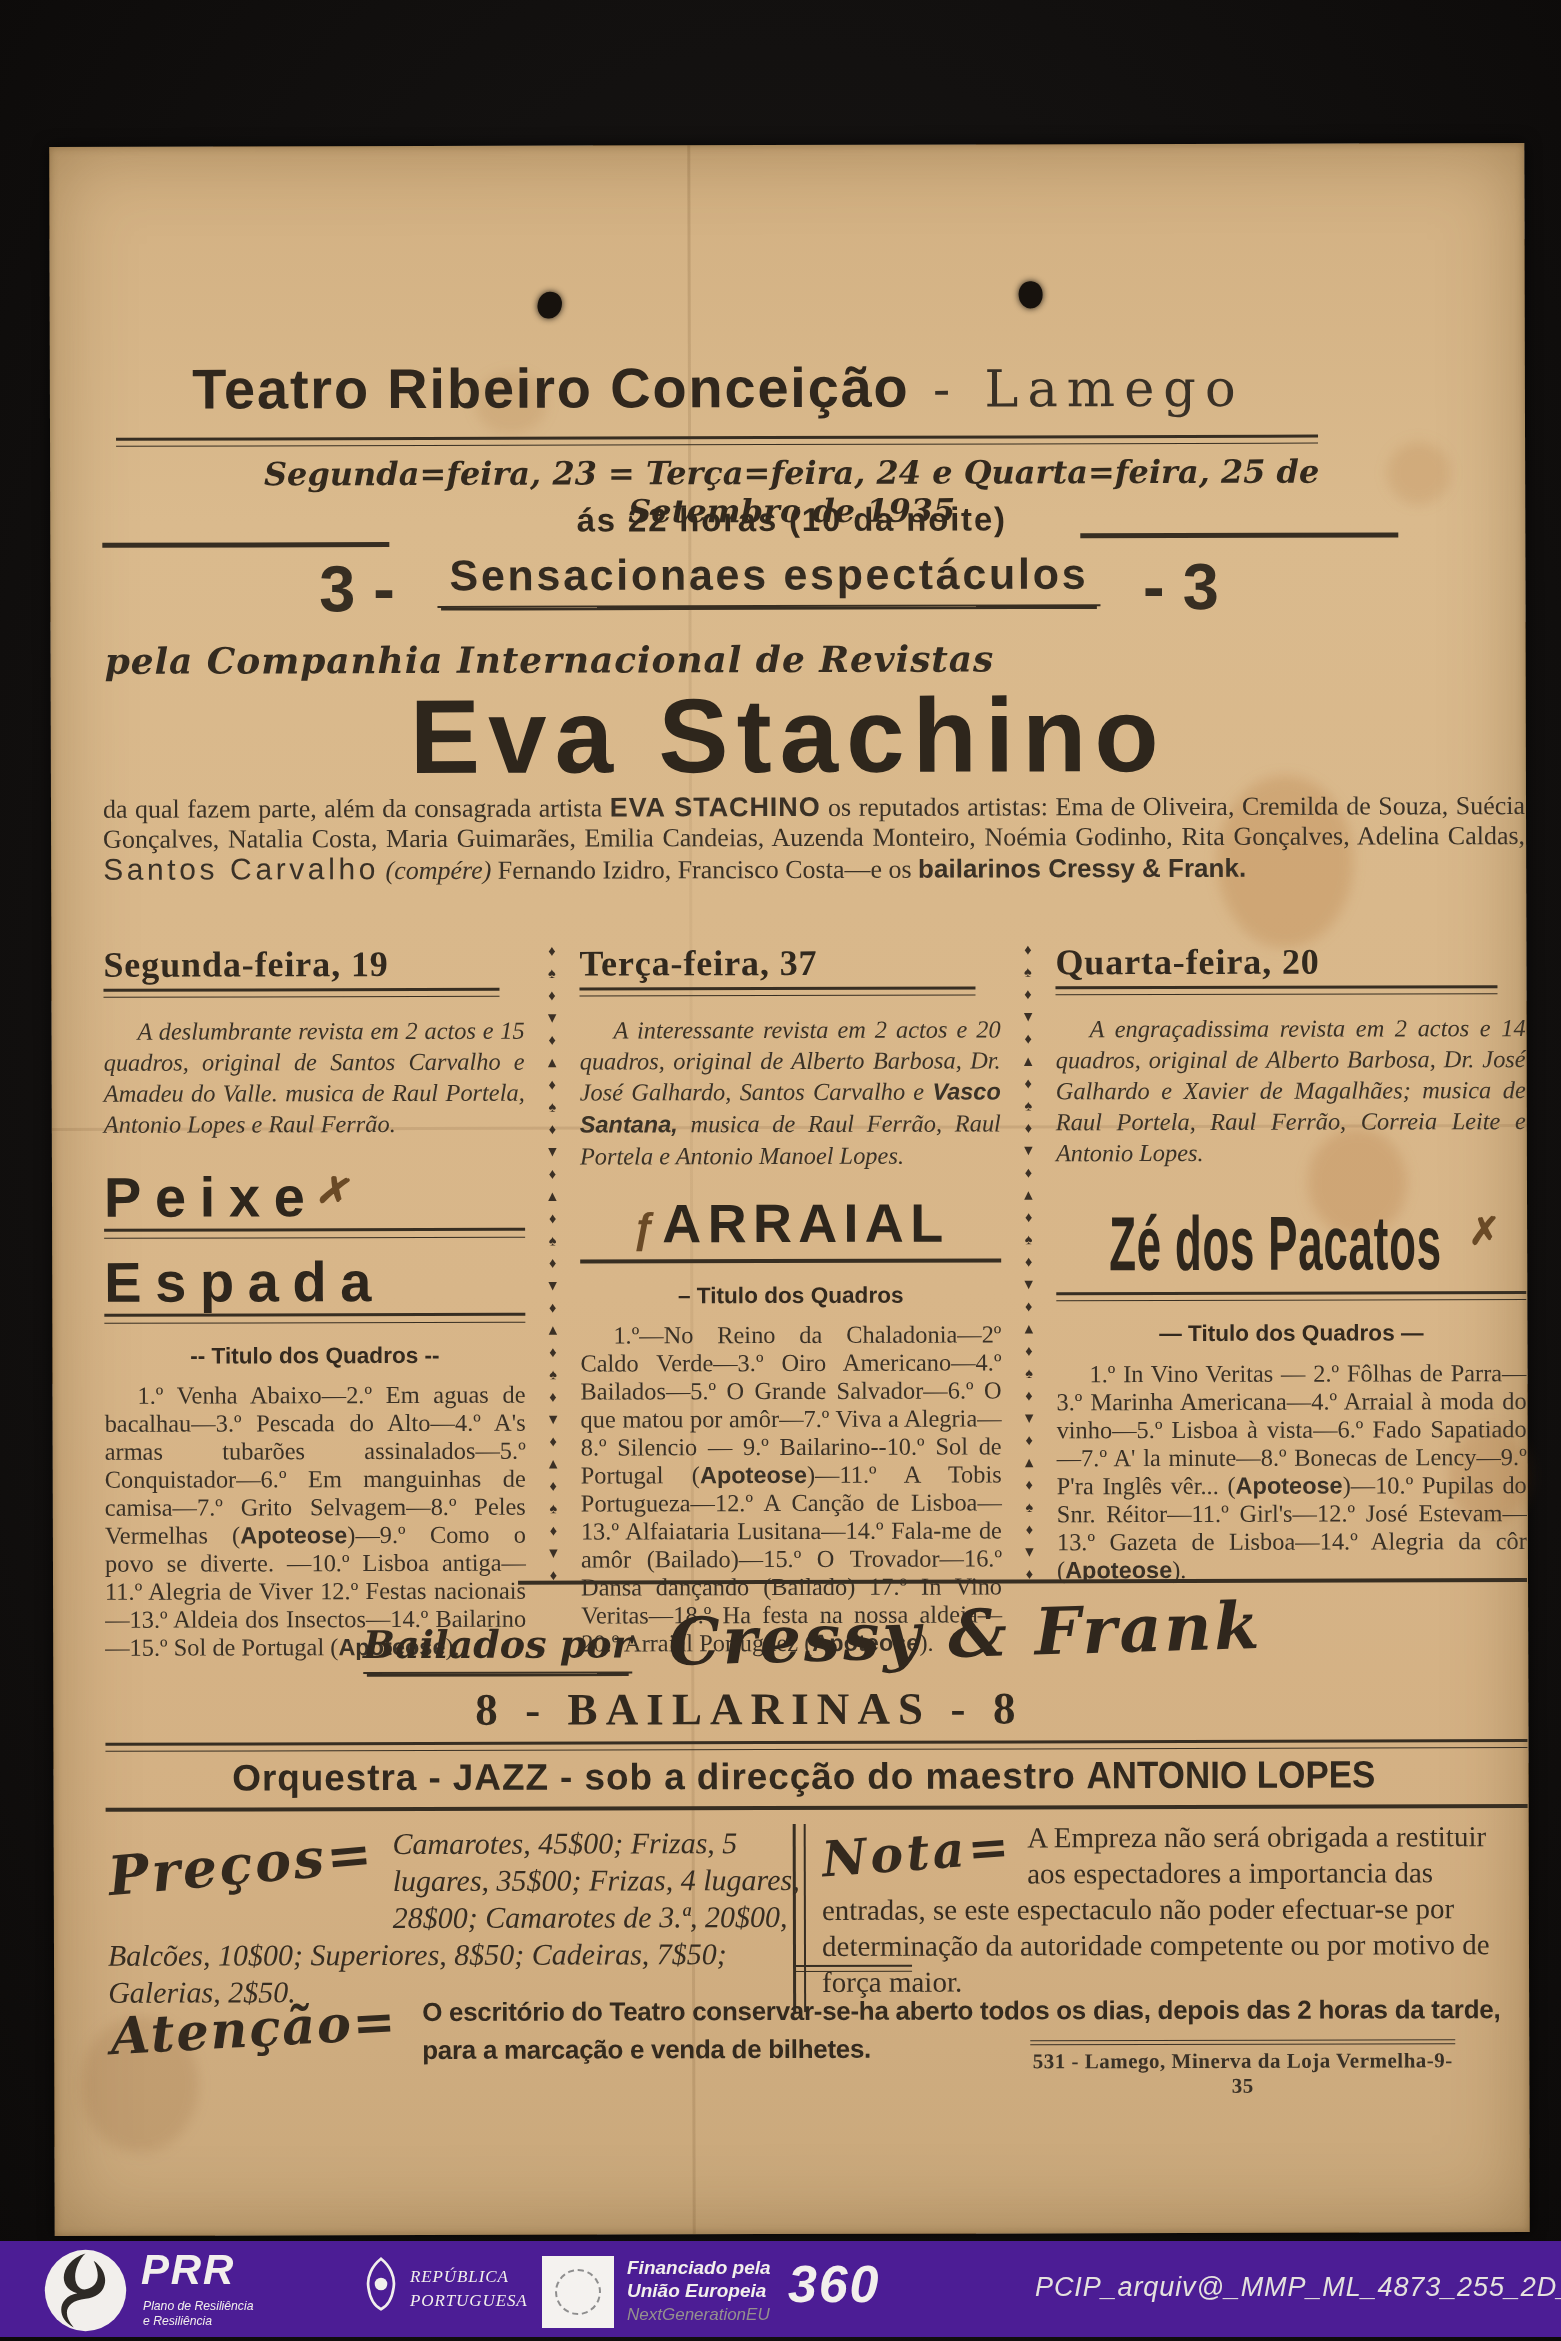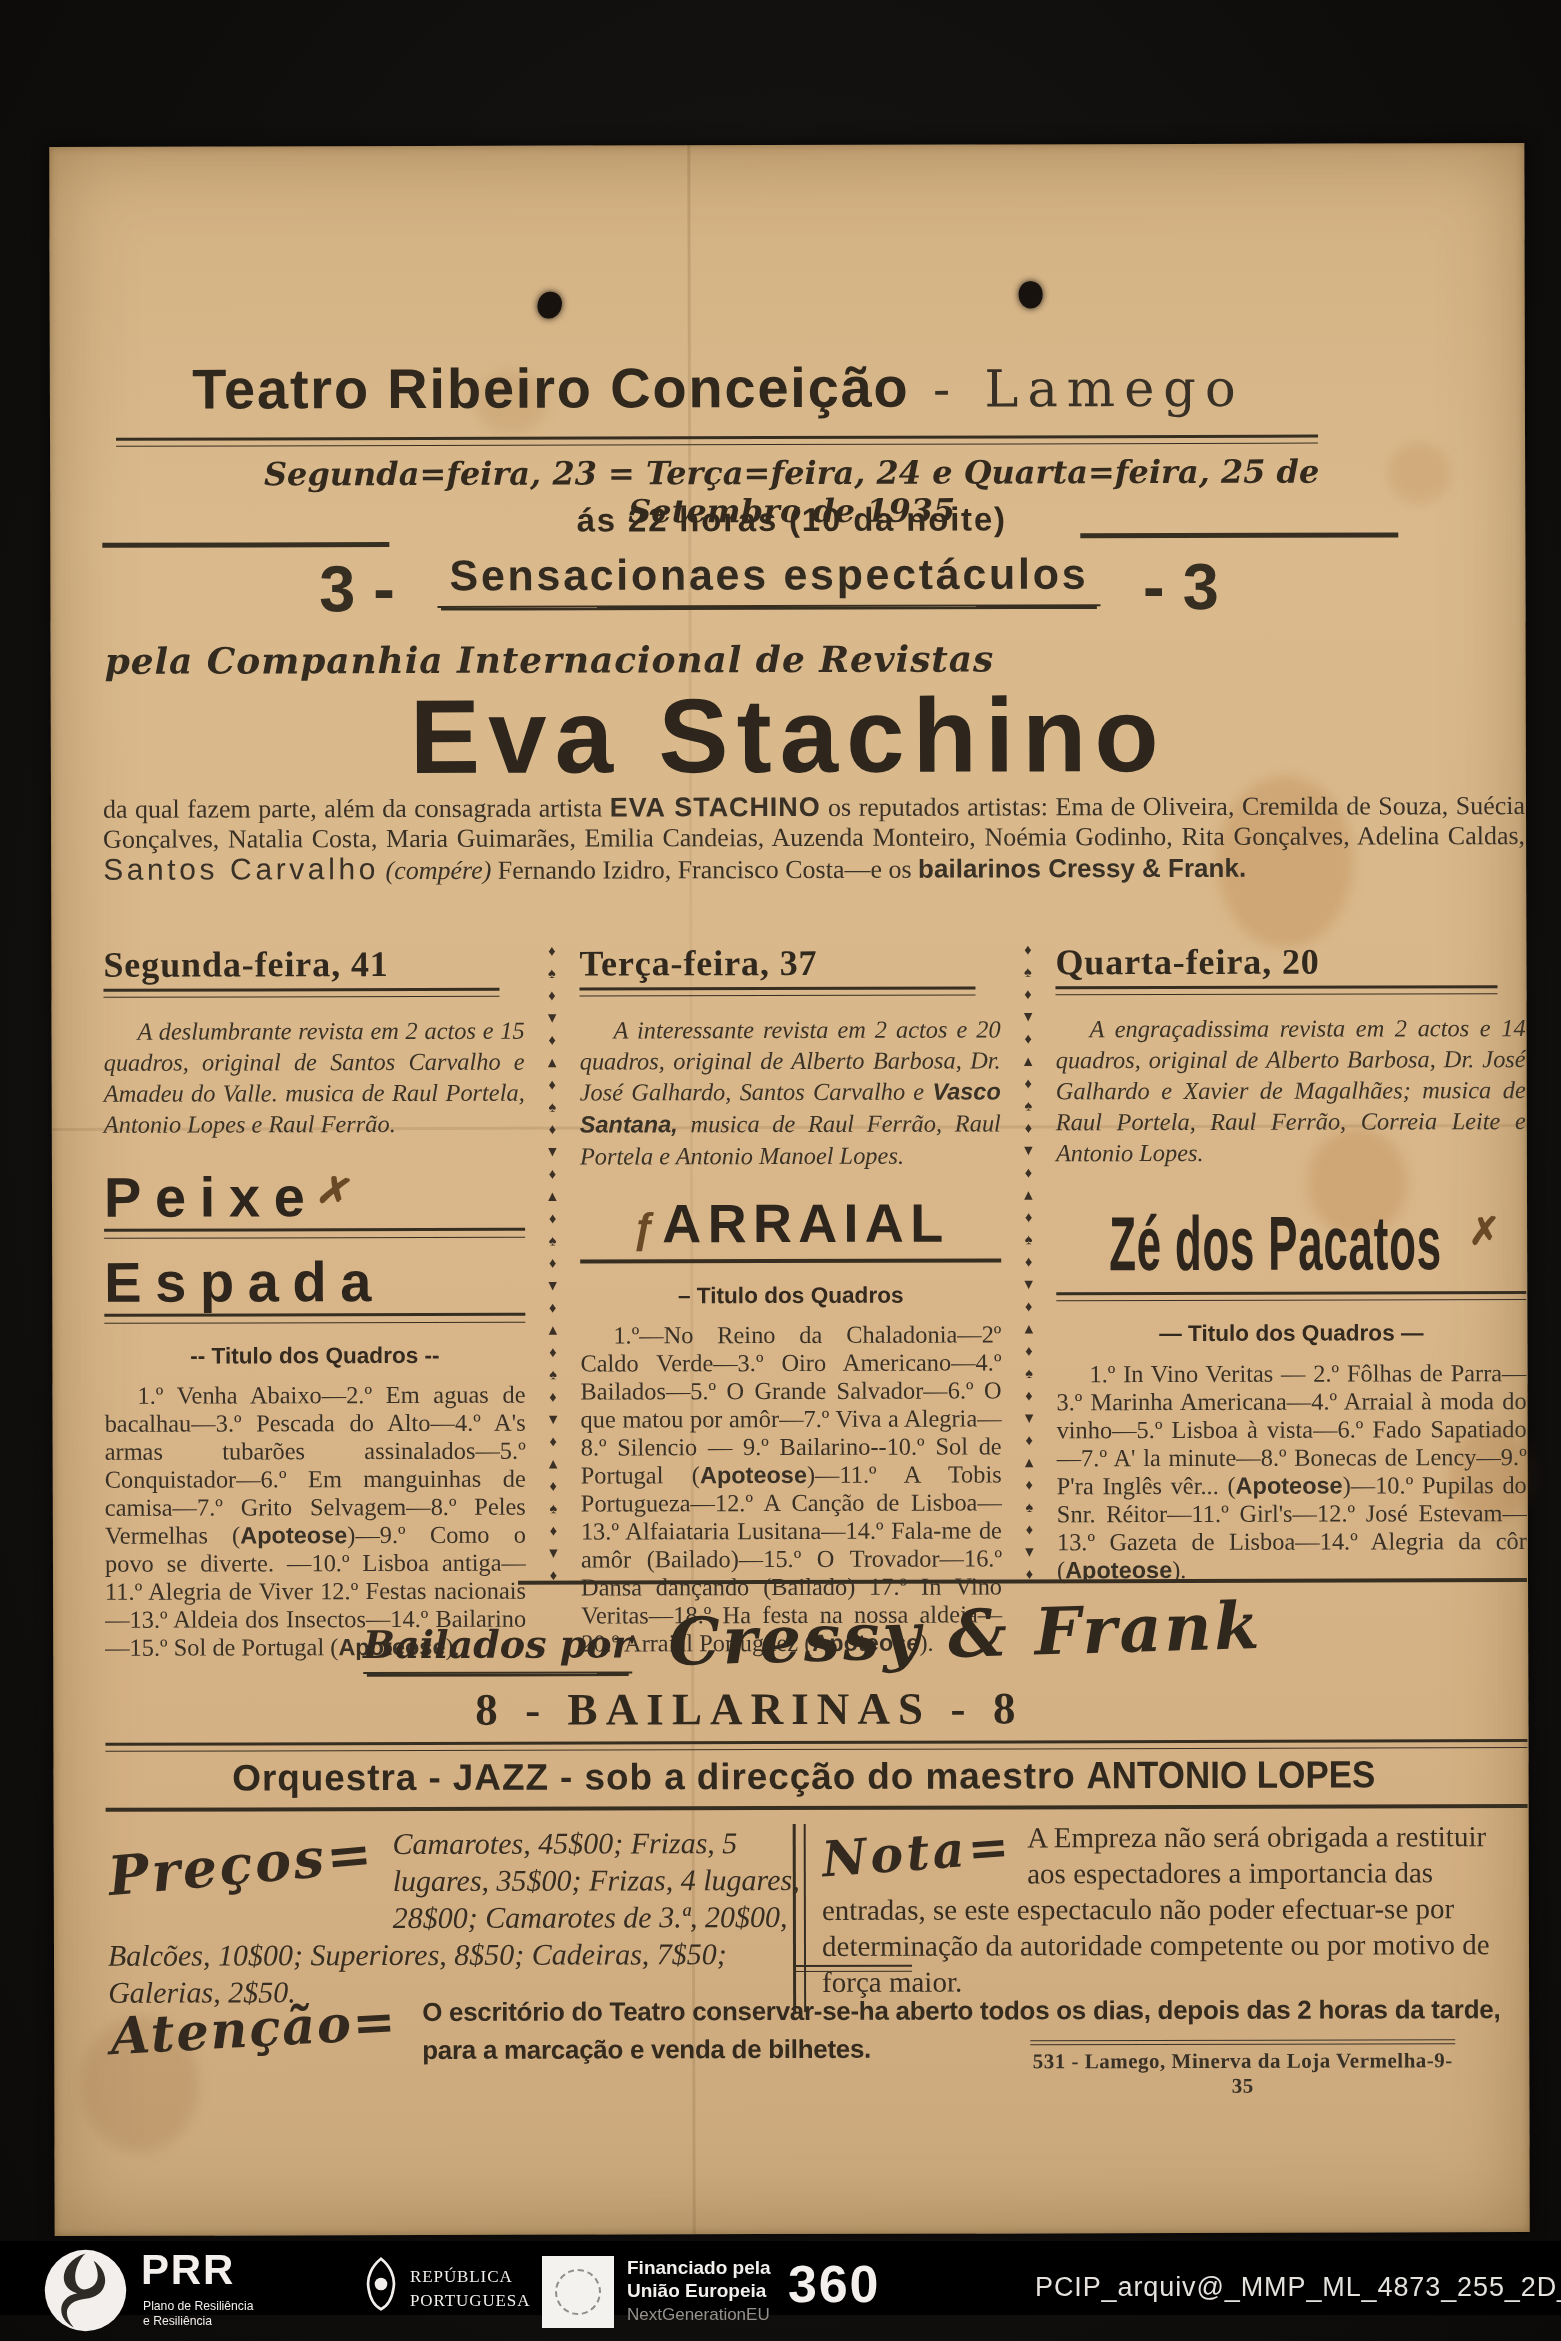--- a/index.html
+++ b/index.html
@@ -102,21 +102,21 @@
   .nota-rule{position:absolute;left:741px;top:1820px;width:117px;border-top:2.7px solid #372e22;border-bottom:1.8px solid #372e22;height:3.6px;}
 
   .atencao{position:absolute;left:56px;top:1847px;width:1399px;}
   .atencao .fancy-label{font-size:51px;letter-spacing:1.8px;transform:rotate(-3deg);margin:5.4px 25px 0 0;}
   .atencao-text{font-family:"Liberation Sans",sans-serif;font-weight:bold;font-size:26px;letter-spacing:-0.3px;line-height:38px;color:#342a1e;}
   .imprint{position:absolute;left:976px;top:1896px;width:425px;text-align:center;}
   .imprint-rule{border-top:1.8px solid #3a3126;border-bottom:0.9px solid #3a3126;height:2.7px;}
   .imprint-text{font-weight:bold;font-size:21px;color:#3a3126;margin-top:4.5px;letter-spacing:0.5px;}
 
   
-  .footer{position:absolute;left:0;top:2241px;width:1561px;height:74px;background:#000000;}
+  .footer{position:absolute;left:0;top:2241px;width:1561px;height:96px;background:#4c1d95;font-style:italic;}
   .footer *{color:#f2efec;}
   .prr-logo{position:absolute;left:43px;top:7.2px;}
   .prr-title{position:absolute;left:141px;top:5.4px;font-family:"Liberation Sans",sans-serif;font-weight:bold;font-size:42px;letter-spacing:1.8px;}
   .prr-tag{position:absolute;left:143px;top:58px;font-family:"Liberation Sans",sans-serif;font-size:12.2px;line-height:14.5px;color:#d9d5d1;}
   .gov-shield{position:absolute;left:363px;top:16.3px;}
   .republica{position:absolute;left:410px;top:23.5px;font-family:"Liberation Serif",serif;font-size:17px;line-height:24.4px;letter-spacing:0.9px;}
   .eu-flag{position:absolute;left:542px;top:14.5px;width:72px;height:72px;background:#f4f2ef;display:flex;align-items:center;justify-content:center;}
   .eu-ring{width:42px;height:42px;border-radius:50%;border:2.7px dashed #8e8e8e;}
   .eu-text{position:absolute;left:627px;top:14.5px;font-family:"Liberation Sans",sans-serif;}
   .eu-line{font-weight:bold;font-size:19px;line-height:23.5px;}
@@ -157,21 +157,21 @@
     </span>
     <span class="shows-num">- 3</span>
   </div>
 
   <div class="company">pela Companhia Internacional de Revistas</div>
   <div class="star">Eva Stachino</div>
   <div class="cast"><span>da qual fazem parte, além da consagrada artista </span><span class="seg-evabold">EVA STACHINO</span><span> os reputados artistas: Ema de Oliveira, Cremilda de Souza, Suécia Gonçalves, Natalia Costa, Maria Guimarães, Emilia Candeias, Auzenda Monteiro, Noémia Godinho, Rita Gonçalves, Adelina Caldas, </span><span class="seg-wide">Santos Carvalho</span><span> </span><span class="seg-i">(compére)</span><span> Fernando Izidro, Francisco Costa—e os </span><span class="seg-b2">bailarinos Cressy &amp; Frank.</span></div>
 
   <div class="cols">
     <div class="col c1">
-      <span class="col-day">Segunda-feira, 41</span>
+      <span class="col-day">Segunda-feira, 19</span>
       <div class="col-day-rule rule2"></div>
       <div class="col-desc">A deslumbrante revista em 2 actos e 15 quadros, original de Santos Carvalho e Amadeu do Valle. musica de Raul Portela, Antonio Lopes e Raul Ferrão.</div>
       <div class="bigline mt26">
         <span>Peixe</span><span class="handwritten-mark">✗</span>
       </div>
       <div class="title-rule rule2"></div>
       <div class="bigline mt18">Espada</div>
       <div class="title-rule rule2"></div>
       <div class="quadros-label">-- Titulo dos Quadros --</div>
       <div class="quadros"><span>1.º Venha Abaixo—2.º Em aguas de bacalhau—3.º Pescada do Alto—4.º A's armas tubarões assinalados—5.º Conquistador—6.º Em manguinhas de camisa—7.º Grito Selvagem—8.º Peles Vermelhas (</span><span class="seg-apo">Apoteose</span><span>)—9.º Como o povo se diverte. —10.º Lisboa antiga—11.º Alegria de Viver 12.º Festas nacionais —13.º Aldeia dos Insectos—14.º Bailarino —15.º Sol de Portugal (</span><span class="seg-apo">Apoteose</span><span>).</span></div>

